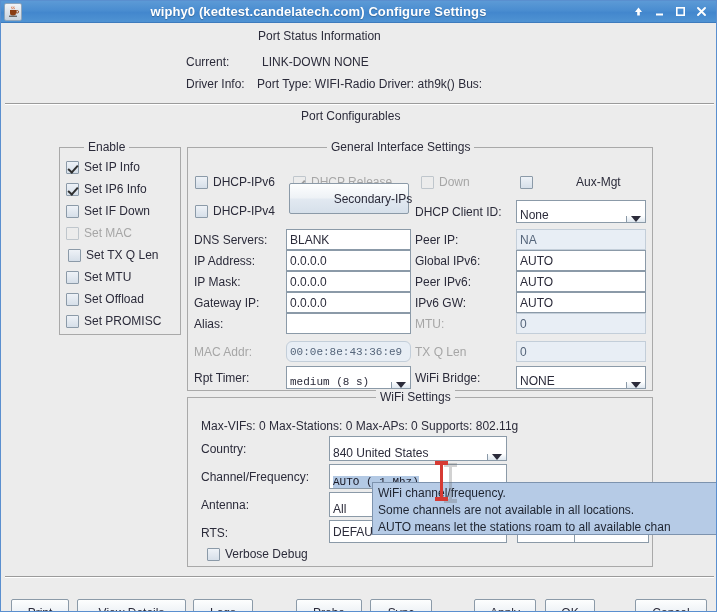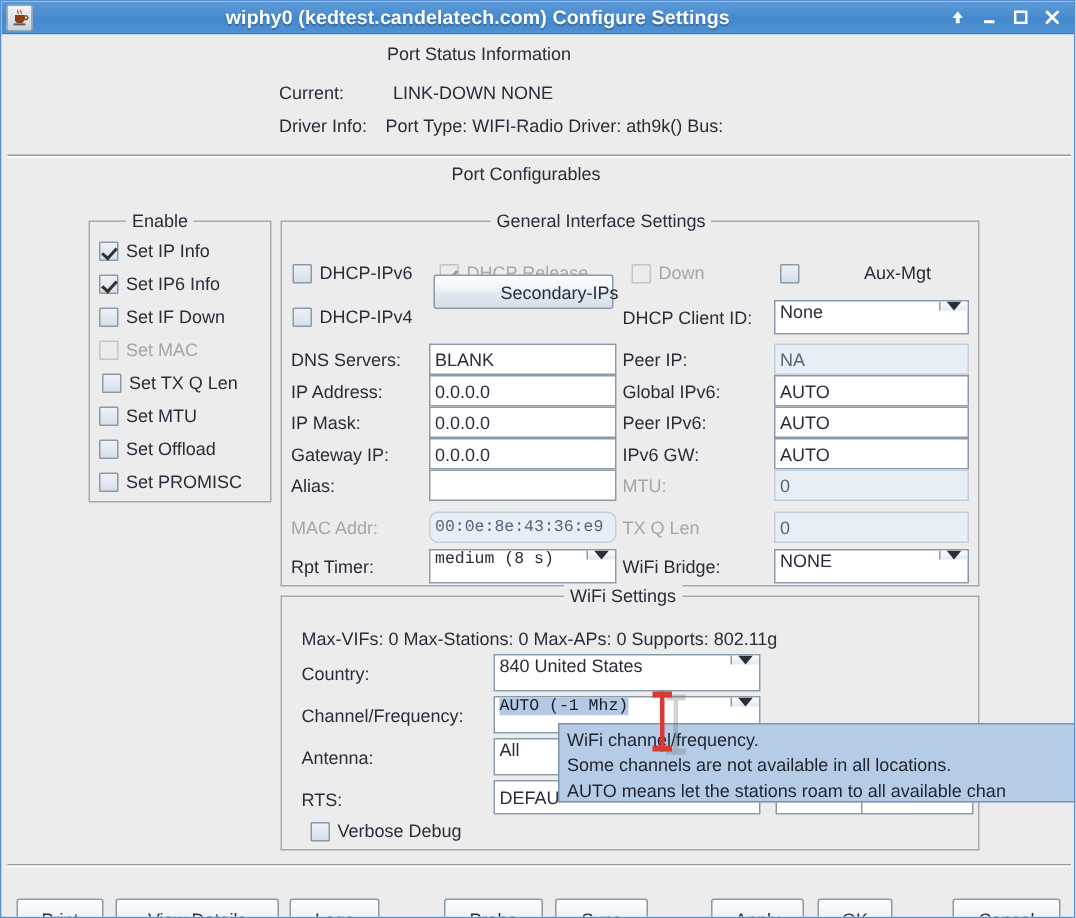--- a/index.html
+++ b/index.html
@@ -9,21 +9,21 @@
     overflow: hidden;
     font-family: "Liberation Sans", sans-serif;
     font-size: 12px;
     background: #dcdcdc;
   }
 
   
   .window {
     position: relative;
     width: 717px; height: 612px;
-    background: #ffffff;
+    background: #fef9c3;
     border: 1px solid #5a8fcf;
     overflow: hidden;
   }
 
   
   .titlebar {
     position: relative;
     height: 22px;
     background: linear-gradient(to bottom, #5c9ad6 0%, #4a8dd0 45%, #4387cd 55%, #4f93d3 100%);
     border-bottom: 1px solid #3d7bbd;
@@ -163,21 +163,21 @@
     cursor: default;
     white-space: nowrap;
   }
 
   
   .combo {
     position: absolute;
     display: flex;
     border: 1px solid #8b9aa8;
     background: #ffffff;
-    align-items: flex-start;
+    align-items: flex-end;
     overflow: hidden;
   }
   .combo .val {
     flex: 1;
     display: flex; align-items: center;
     padding: 0 3px;
     font-size: 12px; color: #2b2b3a;
     white-space: nowrap; overflow: hidden;
   }
   .combo .val.mono { font-family: "Liberation Mono", monospace; font-size: 11px; }
@@ -336,21 +336,21 @@
     </div>
     <div class="cb" style="left:519px; top:152px;gap:43px;">
       <span class="box"></span>
       <span>Aux-Mgt</span>
     </div>
 
     <div class="cb" style="left:194px; top:181px;">
       <span class="box"></span>
       <span>DHCP-IPv4</span>
     </div>
-    <div class="btn" style="left:288px; top:160px; width:120px; height:23px;padding-left:48px;">Secondary-IPs</div>
+    <div class="btn" style="left:288px; top:160px; width:120px; height:31px;padding-left:48px;">Secondary-IPs</div>
     <div class="lbl" style="left:414px; top:182px;">DHCP Client ID:</div>
     <div class="combo" style="left:515px; top:177px; width:130px; height:23px;">
       <span class="val">None</span>
       <span class="arrow">
           <i></i>
         </span>
     </div>
 
     <div class="lbl" style="left:193px; top:210px;">DNS Servers:</div>
     <div class="field" style="left:285px; top:206px; width:125px; height:21px;">BLANK</div>

